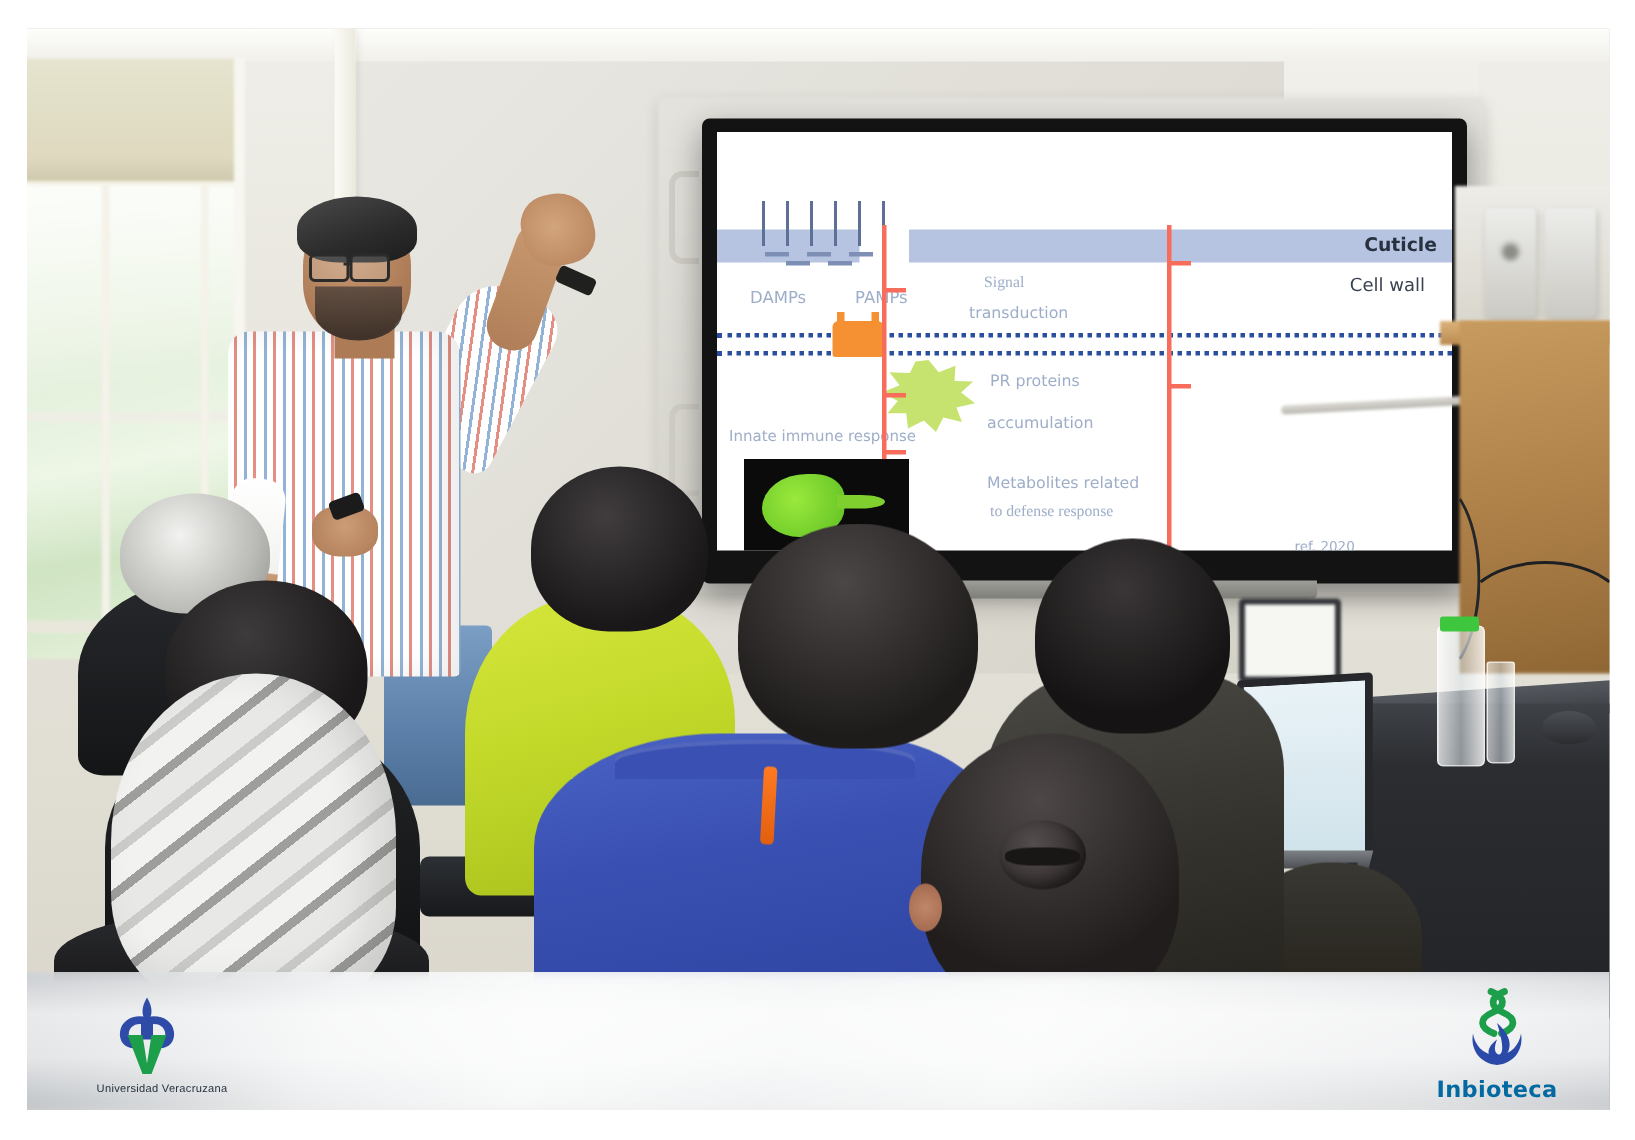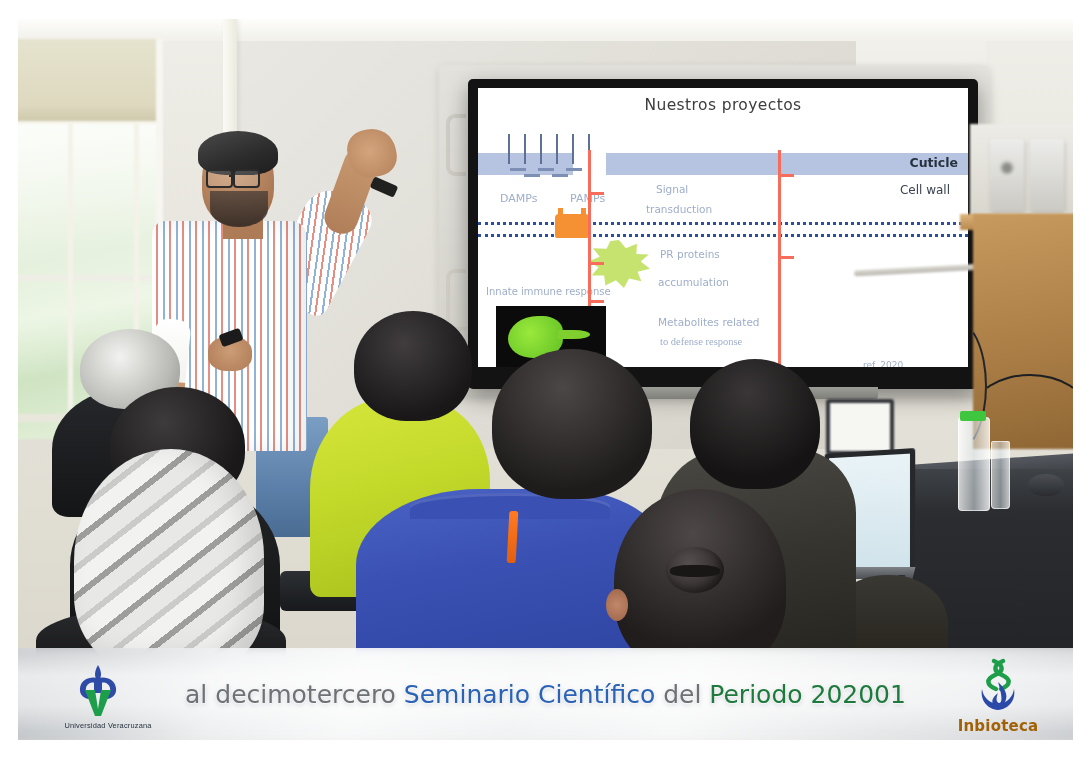--- a/index.html
+++ b/index.html
@@ -183,21 +183,21 @@
     background: #c6e36f;
     clip-path: polygon(50% 0%,61% 17%,79% 8%,78% 29%,98% 30%,85% 45%,
                        100% 60%,80% 66%,86% 86%,66% 80%,58% 100%,45% 84%,
                        28% 95%,26% 74%,6% 74%,17% 57%,0% 45%,19% 35%,8% 17%,30% 18%,36% 2%);
   }
   .faint { color:#9eaec9; font-family:"DejaVu Sans", sans-serif; }
   .faint.t1 { position:absolute; left: 22px; top: 104px; font-size: 11px; }
   .faint.t2 { position:absolute; left: 92px; top: 104px; font-size: 11px; }
   .faint.t3 { position:absolute; left: 8px;  top: 198px; font-size: 10px; }
   .faint.t4 { position:absolute; left: 48px; top: 232px; font-size: 10px; }
-  .faint.t5 { position:absolute; left: 178px; top: 95px; font-size: 10.5px; }
+  .faint.t5 { position:absolute; left: 178px; top: 95px; font-size: 10.5px; font-family: Liberation Serif, serif; }
   .faint.t6 { position:absolute; left: 168px; top: 115px; font-size: 10.5px; }
   .faint.t7 { position:absolute; left: 182px; top: 160px; font-size: 10.5px; }
   .faint.t8 { position:absolute; left: 180px; top: 188px; font-size: 10.5px; }
   .faint.t9 { position:absolute; left: 180px; top: 228px; font-size: 10.5px; }
   .faint.t10{ position:absolute; left: 182px; top: 248px; font-size: 10.5px; font-family: Liberation Serif, serif; }
   .faint.t11{ position:absolute; left: 385px; top: 272px; font-size: 9px; }
 
   .spikes {
     position:absolute; left: 30px; top: 46px; width: 90px; height: 42px;
   }
@@ -570,21 +570,21 @@
     margin-left: 20px;
   }
 
   
   .inb-logo {
     position:absolute; right: 10px; top: 5px; width: 130px; height: 86px;
     display:flex; flex-direction:column; align-items:center; justify-content:center;
   }
   .inb-name {
     font-family:"DejaVu Sans", sans-serif;
-    font-size: 15px; font-weight:bold; color:#a16207;
+    font-size: 15px; font-weight:bold; color:#0369a1;
     letter-spacing:.2px; margin-top:1px;
   }
 </style>
 </head>
 <body>
 
 <div id="frame">
 
   <div id="photo">
 
@@ -601,21 +601,20 @@
       <div class="win-mull" style="left:128px"></div>
     </div>
 
     <div class="board-mount blurred"></div>
     <div class="mount-handle h1"></div>
     <div class="mount-handle h2"></div>
 
     <div class="tv-bezel">
       <div class="tv-screen">
 
-        <div class="slide-title">Nuestros proyectos</div>
 
         <div class="cuticle-band left"></div>
         <div class="cuticle-band" style="left:128px;right:0;"></div>
         <div class="band-label">Cuticle</div>
         <div class="cellwall-label">Cell wall</div>
 
         <div class="spikes">
           <i style="left:0"></i>
             <i style="left:16px"></i>
             <i style="left:32px"></i>
@@ -750,23 +749,20 @@
         <path d="M31 15 C22 13 14 17 13 25 C12 33 19 38 27 35 C21 33 18 29 19 25 C20 20 26 18 31 21 Z" fill="#2e4ba8"></path>
         <path d="M31 15 C40 13 48 17 49 25 C50 33 43 38 35 35 C41 33 44 29 43 25 C42 20 36 18 31 21 Z" fill="#2e4ba8"></path>
         <rect x="27" y="16" width="8" height="14" fill="#2e4ba8"></rect>
         <path d="M18 27 L28 27 L31 46 L34 27 L44 27 L34 53 L28 53 Z" fill="#1d9e4a"></path>
         <path d="M22 30 L28 30 L31 42 L34 30 L40 30 L33 48 L29 48 Z" fill="#ffffff" opacity="0.0"></path>
       </svg>
       <div class="uv-name">Universidad Veracruzana</div>
     </div>
 
     <div class="banner-text">
-      <div class="bline l2">
-        <span class="seg-gray">al decimotercero </span><span class="seg-blue">Seminario Científico</span><span class="seg-gray"> del </span><span class="seg-green">Periodo 202001</span>
-      </div>
     </div>
 
     <div class="inb-logo">
       <svg width="58" height="58" viewBox="0 0 58 58">
         <path d="M25 3 C35 7 35 13 26 17 C17 21 17 27 27 31" stroke="#1d9e4a" stroke-width="4.5" fill="none" stroke-linecap="round"></path>
         <path d="M34 3 C24 7 24 13 33 17 C42 21 42 27 32 31" stroke="#1d9e4a" stroke-width="4.5" fill="none" stroke-linecap="round"></path>
         <path d="M29 24 C38 32 40 40 34 47 C30 51 26 50 24 46 C22 42 25 38 29 35
                  C27 40 27 44 30 45 C33 45 34 40 29 24 Z" fill="#2a49a8"></path>
         <path d="M13 31 C11 42 18 51 29 52 C40 51 47 42 45 31
                  C44 38 39 45 29 46 C19 45 14 38 13 31 Z" fill="#2a49a8"></path>

